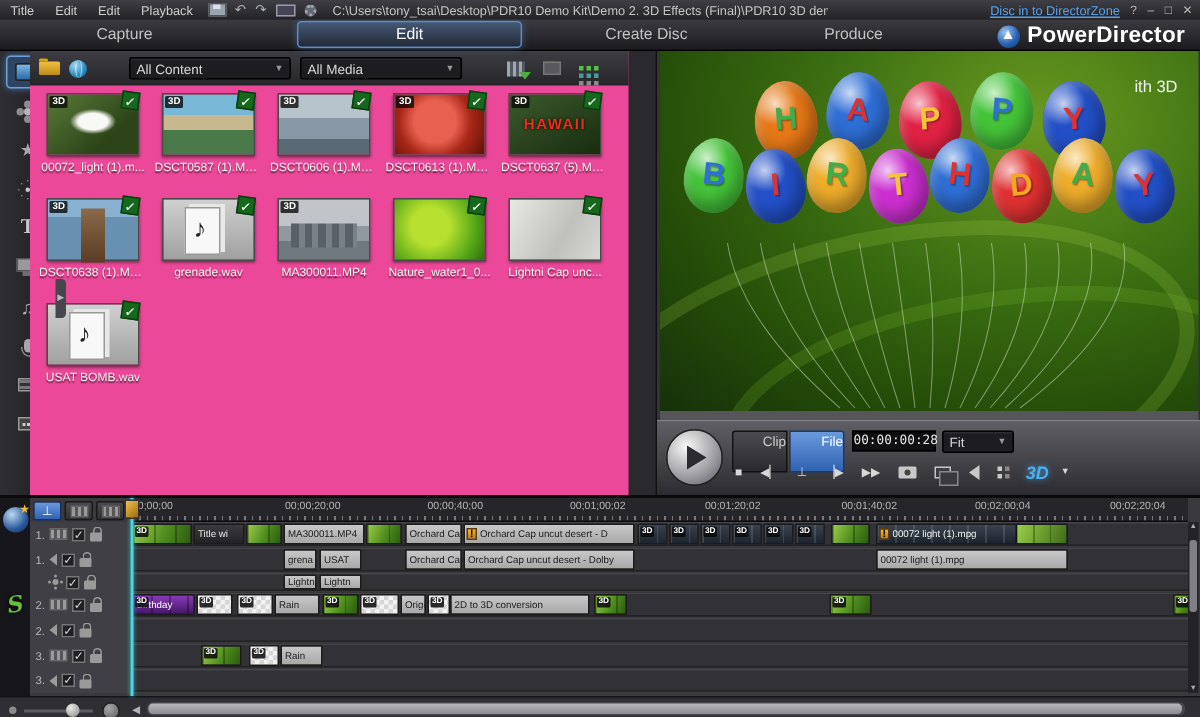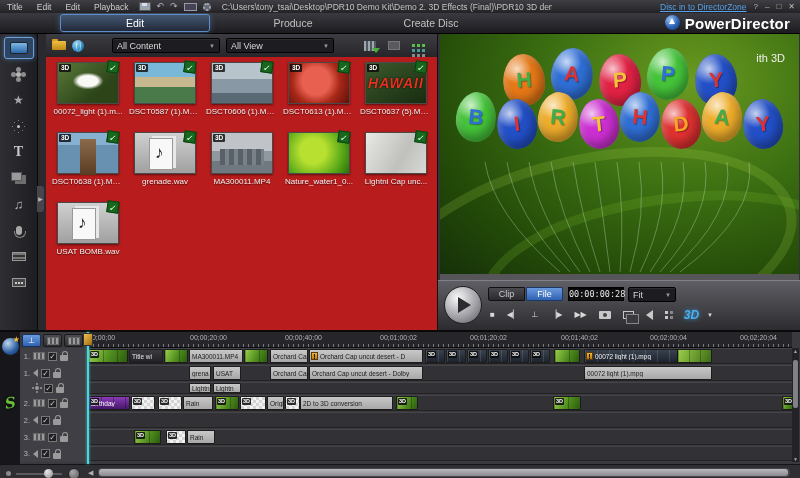--- a/index.html
+++ b/index.html
@@ -24,21 +24,21 @@
   .winbtn{color:#bbb;font-size:8px;}
 
   
   #tabbar{position:absolute;left:0;top:13px;width:800px;height:21px;
     background:linear-gradient(#3a3a40,#1c1c20);display:flex;align-items:center;z-index:29;
     border-bottom:1px solid #000;}
   .modetab{width:110px;text-align:center;font-size:10.5px;color:#c2c2c2;padding:2px 0;margin-left:28px;}
   .modetab.active{color:#fff;border:1px solid #5d8cc8;border-radius:3px;
     background:linear-gradient(rgba(90,140,200,.38),rgba(40,70,120,.25));
     box-shadow:0 0 6px rgba(90,140,200,.5);margin-left:60px;width:150px;}
-  #logo{margin-left:auto;display:flex;align-items:flex-start;gap:5px;padding-right:10px;}
+  #logo{margin-left:auto;display:flex;align-items:flex-end;gap:5px;padding-right:10px;}
   #logo-ball{width:15px;height:15px;border-radius:50%;
     background:radial-gradient(circle at 35% 30%,#9ec6f0,#2a62b4 55%,#123468);position:relative;}
   #logo-ball::after{content:"";position:absolute;left:4.5px;top:3px;width:0;height:0;
     border-left:3px solid transparent;border-right:3px solid transparent;border-bottom:6px solid #fff;}
   #logo-text{color:#fff;font-weight:bold;font-size:15px;letter-spacing:.2px;}
 
   
   #main{position:absolute;left:0;top:34px;width:800px;height:296px;}
 
   
@@ -65,21 +65,21 @@
     border:1.5px solid #8a8a8a;border-top:none;border-radius:0 0 6px 6px;}
   .si-chapter{width:14px;height:9px;border:1px solid #999;
     background:repeating-linear-gradient(#777 0 2px,#333 2px 4px);}
   .si-subtitle{width:14px;height:9px;border:1px solid #999;background:#444;position:relative;}
   .si-subtitle::after{content:"";position:absolute;left:2px;bottom:2px;width:2px;height:2px;background:#ccc;
     box-shadow:3px 0 0 #ccc,6px 0 0 #ccc;}
   #side-handle{position:absolute;left:37px;top:152px;width:7px;height:26px;background:#46464c;
     border-radius:0 3px 3px 0;color:#b8b8b8;font-size:6px;line-height:26px;text-align:center;z-index:5;}
 
   
-  #library{position:absolute;left:46px;top:0;width:399px;height:296px;background:#b91c1c;}
+  #library{position:absolute;left:20px;top:0;width:399px;height:296px;background:#ec4899;}
   #lib-toolbar{position:absolute;left:0;top:0;width:399px;height:23px;
     background:linear-gradient(#3c3c42,#26262a);display:flex;align-items:center;gap:6px;padding:0 6px;}
   .ic-folder{width:14px;height:9px;background:linear-gradient(#f0c040,#c08a18);border-radius:1px;position:relative;}
   .ic-folder::before{content:"";position:absolute;left:0;top:-2px;width:6px;height:2px;
     background:#d8a018;border-radius:1px 1px 0 0;}
   .ic-globe{width:12px;height:12px;border-radius:50%;
     background:radial-gradient(circle at 35% 30%,#9fd8f0,#2a8ac0 60%,#135a88);position:relative;}
   .ic-globe::after{content:"";position:absolute;left:4px;top:0;width:3px;height:12px;
     border-left:1px solid rgba(255,255,255,.5);border-right:1px solid rgba(255,255,255,.5);border-radius:50%;}
   .dropdown{height:15px;background:#1d1d21;border:1px solid #000;border-radius:2px;color:#d8d8d8;
@@ -107,21 +107,21 @@
     font-size:6.5px;font-weight:bold;padding:0 2px;border-radius:1px;line-height:8px;}
   .checkbadge{position:absolute;right:-1px;top:-2px;width:12px;height:12px;background:#15681c;
     color:#fff;font-size:9px;line-height:12px;text-align:center;transform:rotate(8deg);
     border:1px solid #0c3c10;}
   .art-dove{background:radial-gradient(ellipse 22px 12px at 50% 45%,#f8f8f4 0 45%,rgba(255,255,255,0) 70%),
     linear-gradient(140deg,#5a7a3a,#2c4418 70%);}
   .art-palau{background:linear-gradient(#7ab8d8 0 35%,#c8b890 35% 60%,#4a7a4a 60% 100%);}
   .art-bridge{background:linear-gradient(#b8c4cc 0 40%,#8898a4 40% 75%,#5a6a74 75%);}
   .art-dragon{background:radial-gradient(circle at 45% 45%,#e86050 0 35%,#a82818 60%,#601008);}
   .art-hawaii{background:linear-gradient(150deg,#3c5a2c,#182c10);display:flex;align-items:center;justify-content:center;}
-  .art-hawaii span{color:#e83020;font-weight:bold;font-size:14px;letter-spacing:1px;text-shadow:0 0 2px #000;font-style:italic;}
+  .art-hawaii span{color:#e83020;font-weight:bold;font-size:10px;letter-spacing:1px;text-shadow:0 0 2px #000;}
   .art-tower{background:linear-gradient(#88b0d0 0 30%,#6890b0 30%),
     radial-gradient(circle at 50% 70%,#7a5a40,#4a3020);background-blend-mode:normal;}
   .art-tower::after{content:"";position:absolute;left:22px;top:6px;width:16px;height:36px;
     background:linear-gradient(#8a6a4a,#5a3c24);}
   .art-city{background:linear-gradient(#c0c4c8 0 45%,#9098a0 45% 70%,#707880 70%);}
   .art-city::after{content:"";position:absolute;left:8px;bottom:8px;width:44px;height:16px;
     background:repeating-linear-gradient(90deg,#5a6068 0 5px,#788088 5px 9px);}
   .art-leaf{background:radial-gradient(circle at 40% 45%,#b8e030 0 30%,#58a818 70%,#2c7008);}
   .art-white{background:linear-gradient(120deg,#e8e8e4,#c0c0bc 60%,#d8d8d4);}
   .art-music{background:linear-gradient(#d0d0d0,#a0a0a0);}
@@ -153,22 +153,22 @@
   #brow2 .balloon:nth-child(even){transform:translateY(5px) rotate(-6deg);}
   #strings{position:absolute;left:0;top:0;width:359px;height:240px;z-index:4;}
   #pv-strip{position:absolute;left:2px;top:240px;width:359px;height:6px;background:#55555a;}
   #pv-controls{position:absolute;left:0;top:246px;width:363px;height:50px;
     background:linear-gradient(#5e5e64,#2c2c30);border-top:1px solid #808088;}
   #play-btn{position:absolute;left:6px;top:5px;width:38px;height:38px;border-radius:50%;
     background:radial-gradient(circle at 35% 30%,#f8f8f8,#9a9aa0 60%,#55555c);
     border:1px solid #222;display:flex;align-items:center;justify-content:center;}
   #play-btn::after{content:"";margin-left:3px;width:0;height:0;border-top:8px solid transparent;
     border-bottom:8px solid transparent;border-left:13px solid #2c2c30;}
-  .pv-toggle{position:absolute;top:6px;height:14px;width:37px;font-size:9px;color:#ccc;
-    background:linear-gradient(#4a4a50,#2a2a2e);border:1px solid #111;text-align:center;line-height:13px;}
+  .pv-toggle{position:absolute;top:6px;height:28px;width:37px;font-size:9px;color:#ccc;
+    background:linear-gradient(#4a4a50,#2a2a2e);border:1px solid #111;text-align:right;line-height:13px;}
   #btn-clip{left:50px;border-radius:2px 0 0 2px;}
   #btn-movie{left:88px;border-radius:0 2px 2px 0;color:#fff;
     background:linear-gradient(#6a9ade,#2f62b0);border-color:#1a3a6a;}
   #timecode{position:absolute;left:130px;top:6px;width:56px;height:14px;background:#101012;
     border:1px solid #000;box-shadow:inset 0 1px 2px #000;color:#e8e8e8;
     font-family:"DejaVu Sans Mono",monospace;font-size:8.5px;text-align:center;line-height:13px;}
   #fit-dd{position:absolute;left:190px;top:6px;width:48px;}
   .transport{position:absolute;top:26px;height:16px;display:flex;align-items:center;color:#d8d8d8;}
   .t-ic{font-size:8px;margin:0 6px;line-height:16px;}
   .t-cam{width:12px;height:8px;background:#c8c8c8;border-radius:1px;position:relative;margin:0 6px;}
@@ -280,23 +280,24 @@
     <span id="tb-right">
       <span id="signin">Disc in to DirectorZone</span>
       <span class="winbtn">?</span>
       <span class="winbtn">–</span>
       <span class="winbtn">□</span>
       <span class="winbtn">✕</span>
     </span>
   </div>
 
   <div id="tabbar">
+    <span class="modetab">Capture</span>
     <span class="modetab active">Edit</span>
+    <span class="modetab">Create Disc</span>
     <span class="modetab">Produce</span>
-    <span class="modetab">Create Disc</span>
     <span id="logo">
       <span id="logo-ball"></span>
       <span id="logo-text">PowerDirector</span>
     </span>
   </div>
 
   <div id="main">
 
     <div id="sidebar">
       <div class="side-item selected">
@@ -334,21 +335,21 @@
 
     <div id="library">
       <div id="lib-toolbar">
         <span class="ic-folder"></span>
         <span class="ic-globe"></span>
         <span class="dropdown" id="dd-content">
           <span class="dd-label">All Content</span>
           <span class="dd-arrow">▼</span>
         </span>
         <span class="dropdown" id="dd-media">
-          <span class="dd-label">All View</span>
+          <span class="dd-label">All Media</span>
           <span class="dd-arrow">▼</span>
         </span>
         <span id="lib-tools-right">
           <span class="ic-dl"></span>
           <span class="ic-ul"></span>
           <span class="ic-grid"></span>
         </span>
       </div>
       <div id="lib-grid">
           <div class="lib-item">

